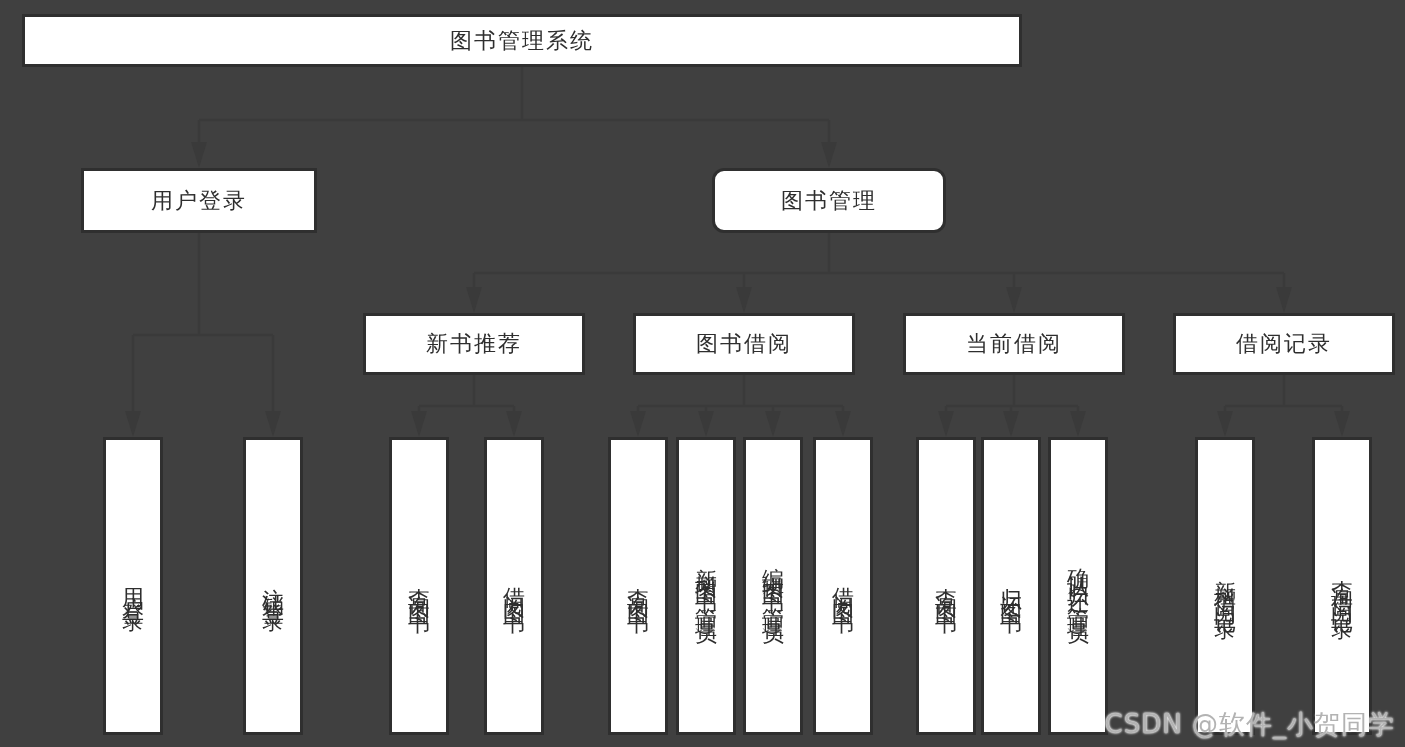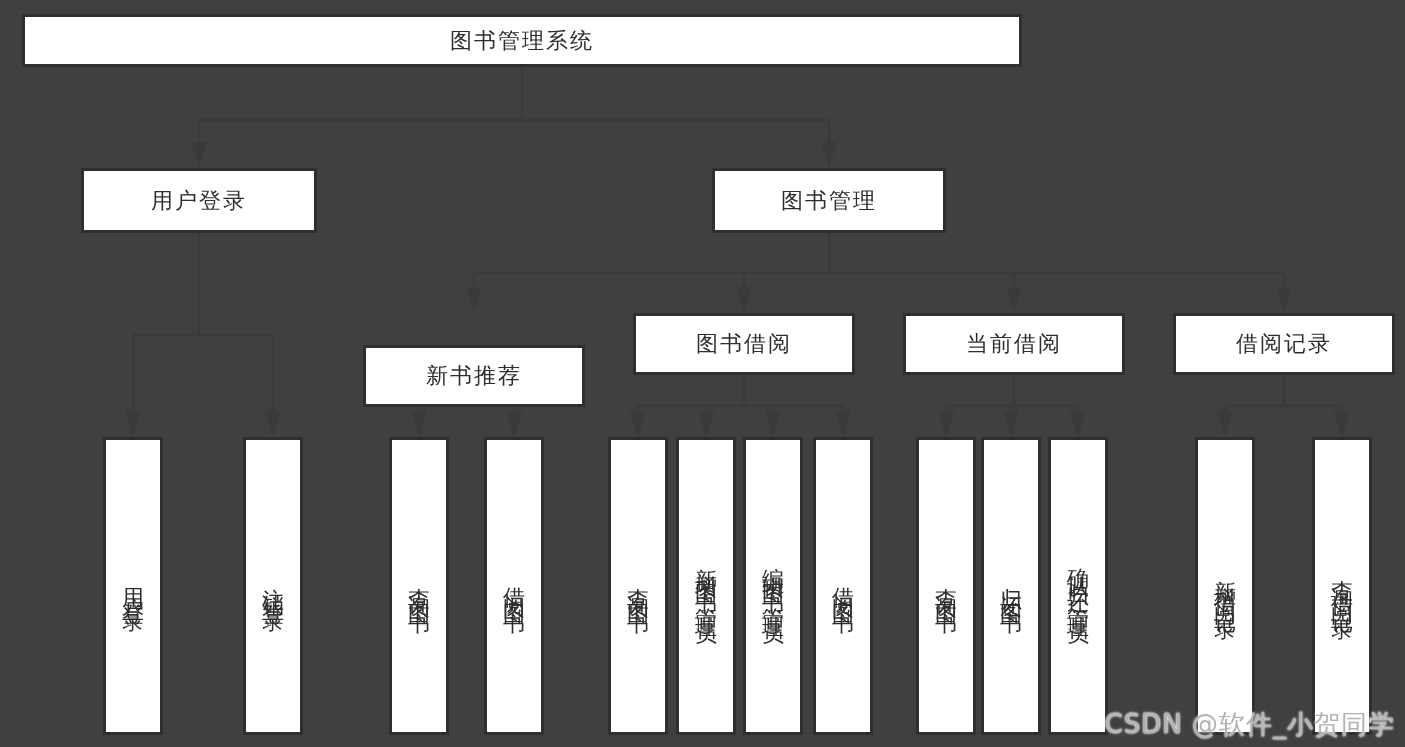--- a/index.html
+++ b/index.html
@@ -89,25 +89,25 @@
     </g>
   </svg>
 
   <div class="node" style="left:22px;top:14px;width:1000px;height:53px;">
     <span class="hlabel">图书管理系统</span>
   </div>
 
   <div class="node" style="left:81px;top:168px;width:236px;height:65px;">
     <span class="hlabel">用户登录</span>
   </div>
-  <div class="node" style="left:712px;top:168px;width:234px;height:65px;">
+  <div class="node" style="left:712px;top:168px;width:234px;height:65px;border-radius:12px;">
     <span class="hlabel">图书管理</span>
   </div>
 
-  <div class="node" style="left:363px;top:313px;width:222px;height:62px;margin-top:32px;">
+  <div class="node" style="left:363px;top:313px;width:222px;height:62px;">
     <span class="hlabel">新书推荐</span>
   </div>
   <div class="node" style="left:633px;top:313px;width:222px;height:62px;">
     <span class="hlabel">图书借阅</span>
   </div>
   <div class="node" style="left:903px;top:313px;width:222px;height:62px;">
     <span class="hlabel">当前借阅</span>
   </div>
   <div class="node" style="left:1173px;top:313px;width:222px;height:62px;">
     <span class="hlabel">借阅记录</span>

